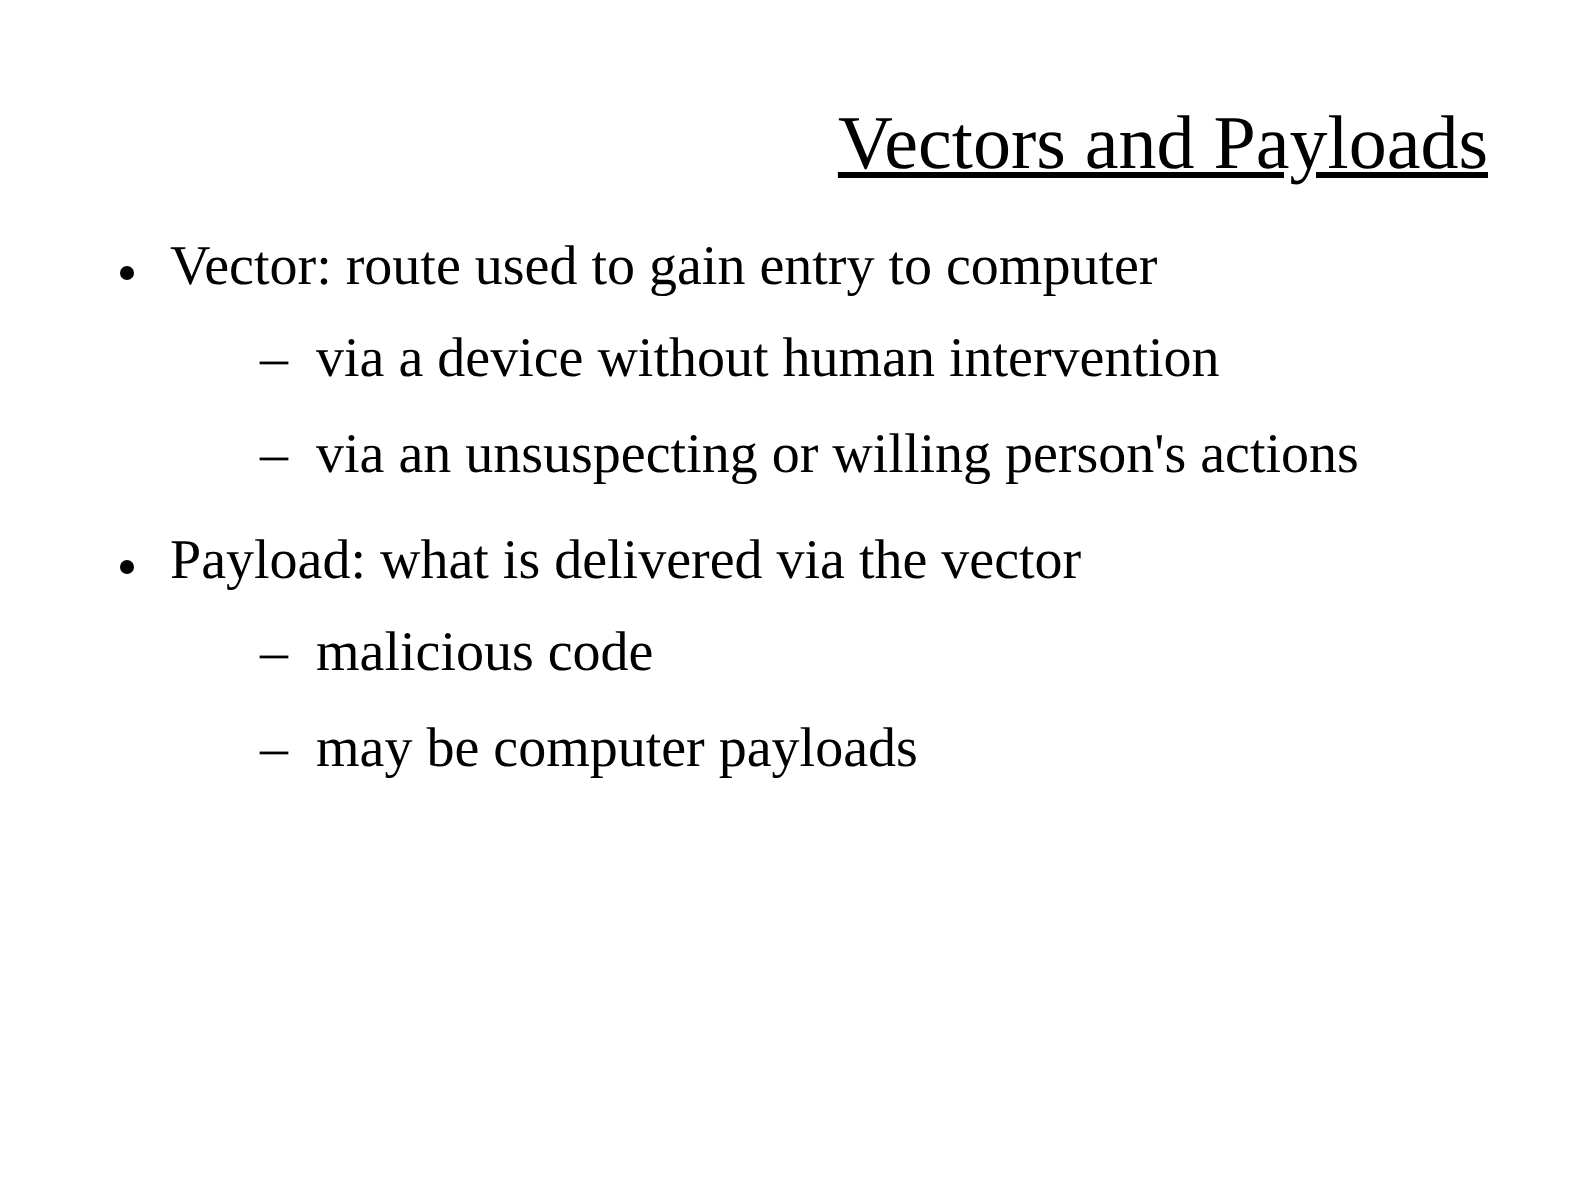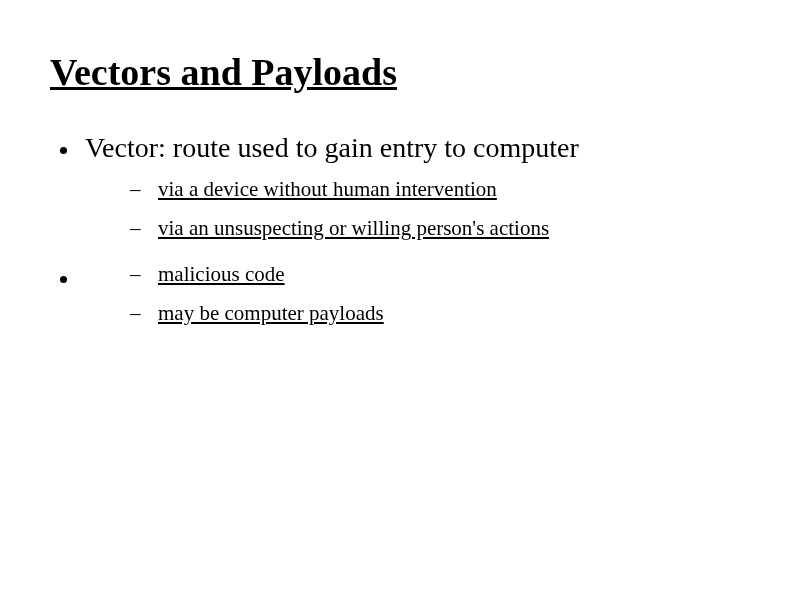--- a/index.html
+++ b/index.html
@@ -8,25 +8,25 @@
       width: 794px;
       height: 595px;
       background: #ffffff;
       font-family: "Times New Roman", Times, serif;
       color: #000000;
     }
     .slide {
       padding: 50px 50px 0 50px;
     }
     .title {
-      text-align: left;
+      text-align: right;
       font-size: 38px;
-      font-weight: bold;
+      font-weight: normal;
       text-decoration: underline;
-      margin-bottom: 38px;
+      margin-bottom: 24px;
     }
     ul.level1 {
       list-style: none;
       padding-left: 0;
       margin: 0;
     }
     ul.level1 > li {
       font-size: 28px;
       margin-bottom: 10px;
       position: relative;
@@ -41,26 +41,25 @@
       height: 7px;
       background: #000;
       border-radius: 50%;
     }
     ul.level2 {
       list-style: none;
       padding-left: 45px;
       margin: 12px 0 18px 0;
     }
     ul.level2 > li {
-      font-size: 21px;
+      font-size: 28px;
       margin-bottom: 12px;
       position: relative;
       padding-left: 28px;
       line-height: 1.3;
-      text-decoration: underline;
     }
     ul.level2 > li::before {
       content: "–";
       position: absolute;
       left: 0;
       top: 0;
     }
   </style>
 </head>
 <body>
@@ -69,19 +68,20 @@
   <div class="title">Vectors and Payloads</div>
   <ul class="level1">
     <li>
       <span>Vector: route used to gain entry to computer</span>
       <ul class="level2">
         <li><span>via a device without human intervention</span></li>
         <li><span>via an unsuspecting or willing person's actions</span></li>
       </ul>
     </li>
     <li>
+      <span>Payload: what is delivered via the vector</span>
       <ul class="level2">
         <li><span>malicious code</span></li>
         <li><span>may be computer payloads</span></li>
       </ul>
     </li>
   </ul>
 </div>
 
 </body></html>

